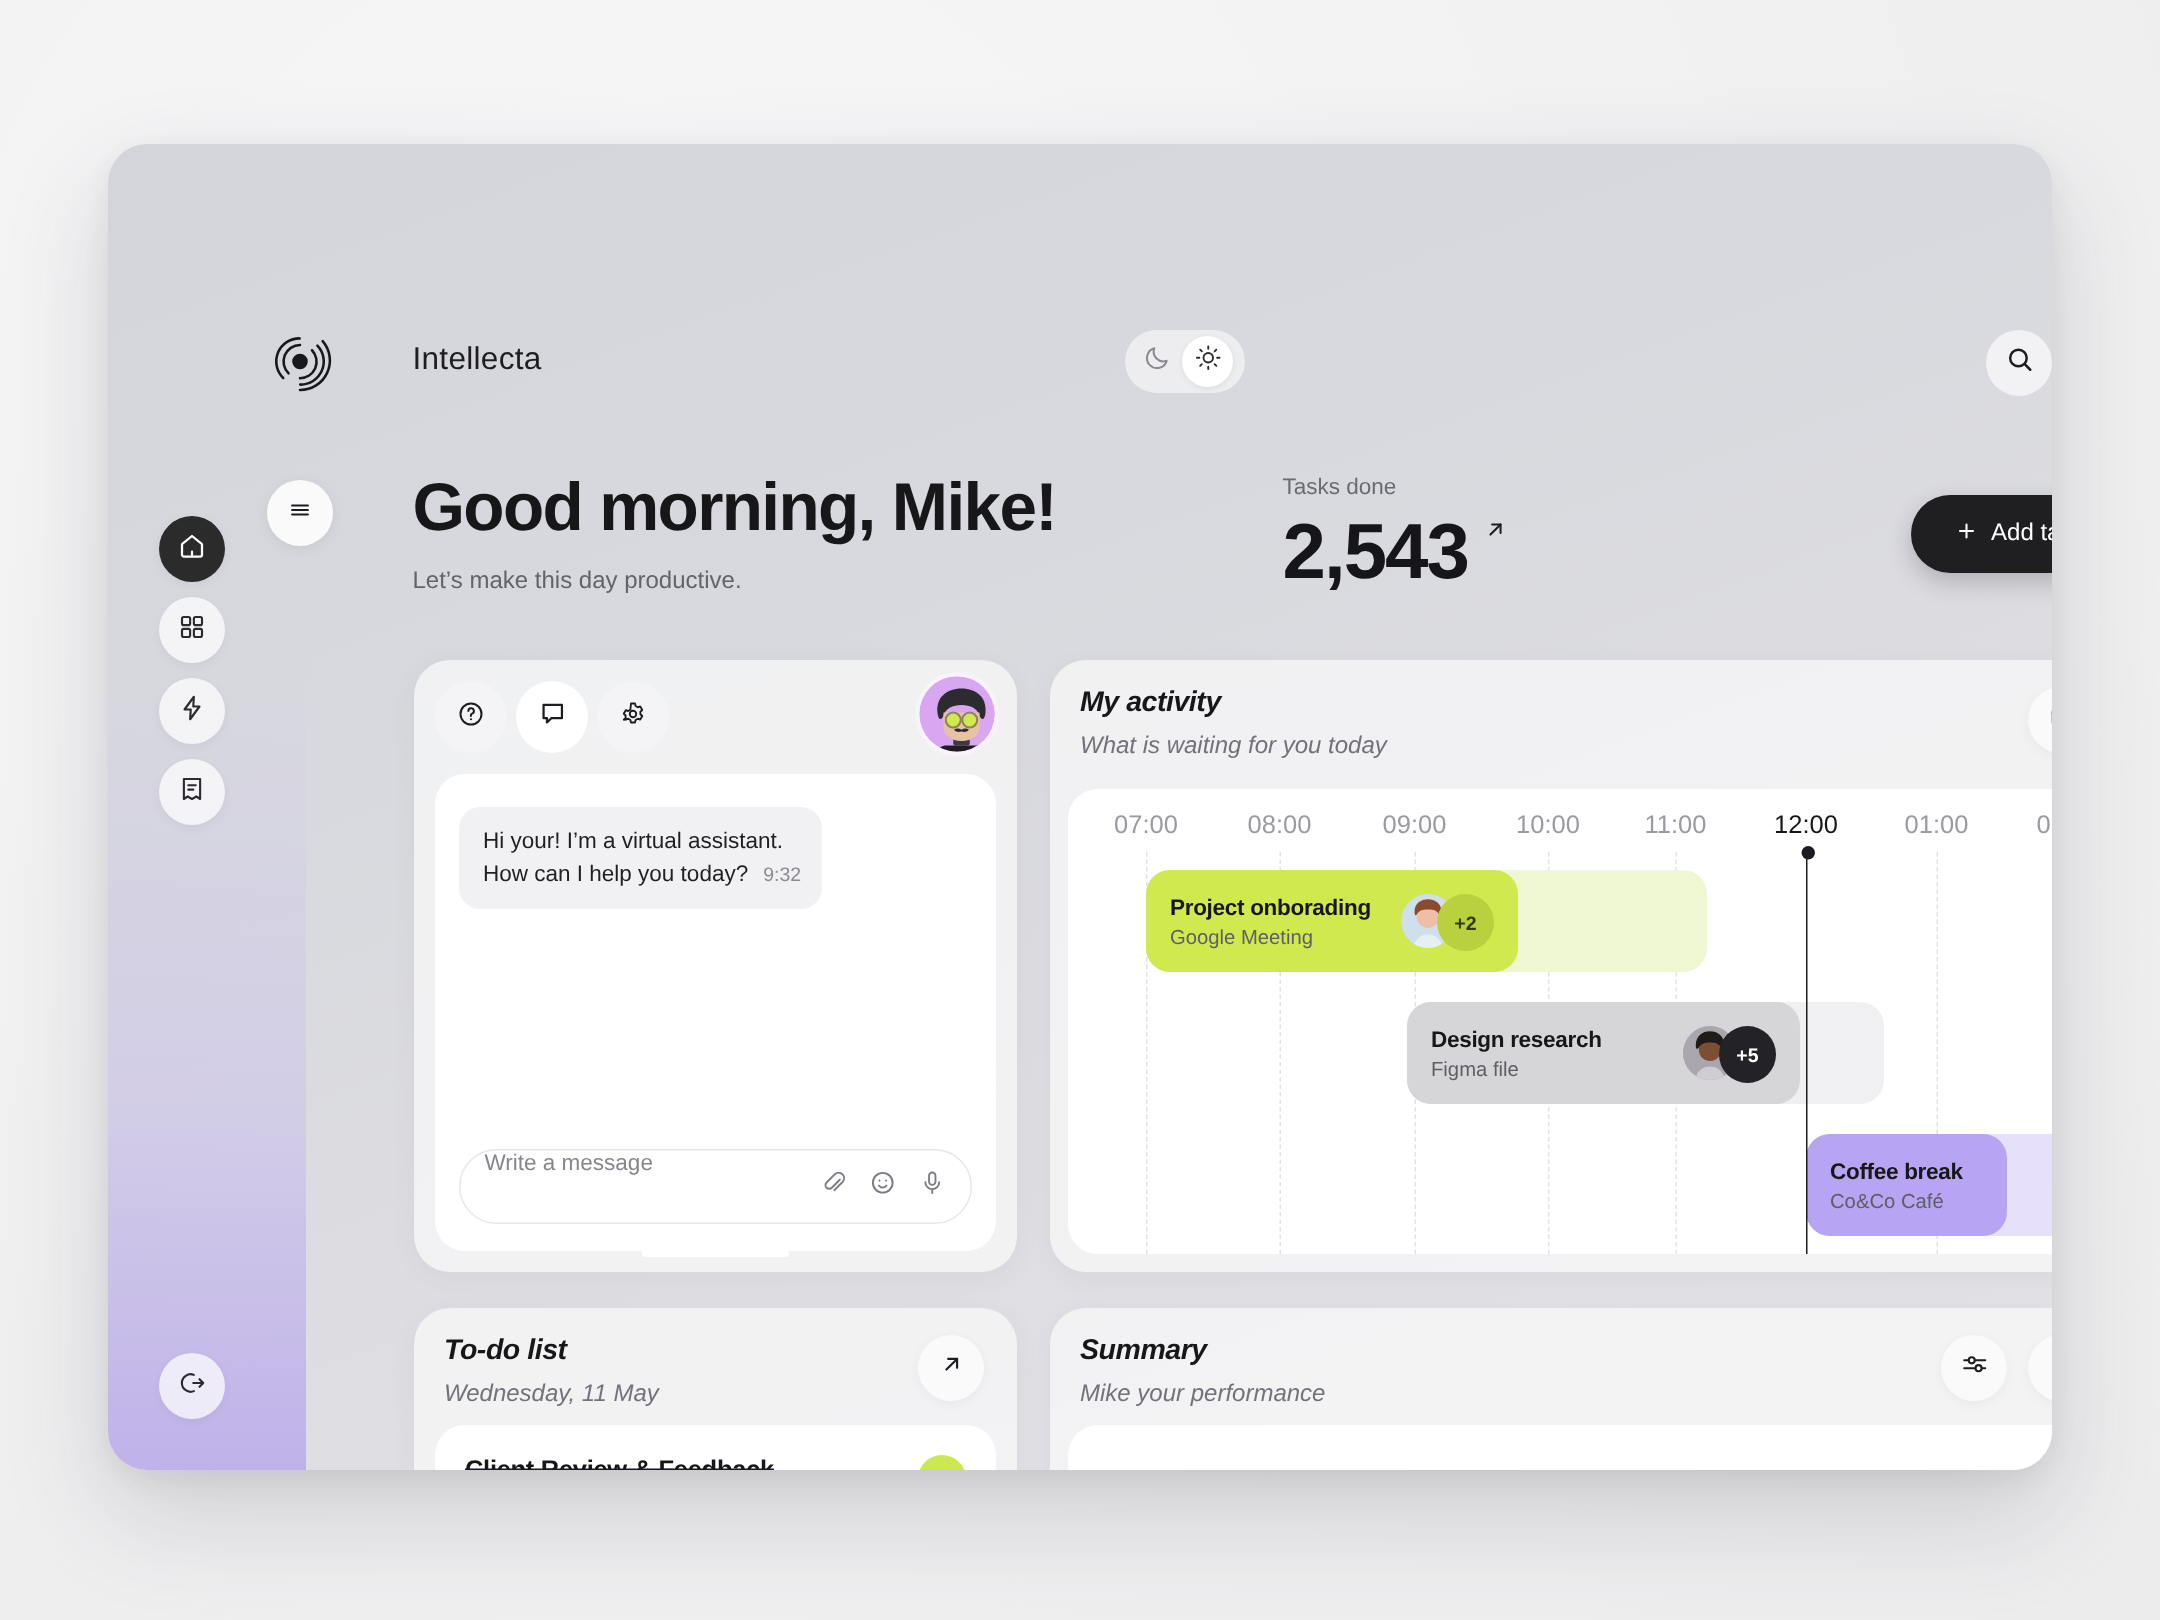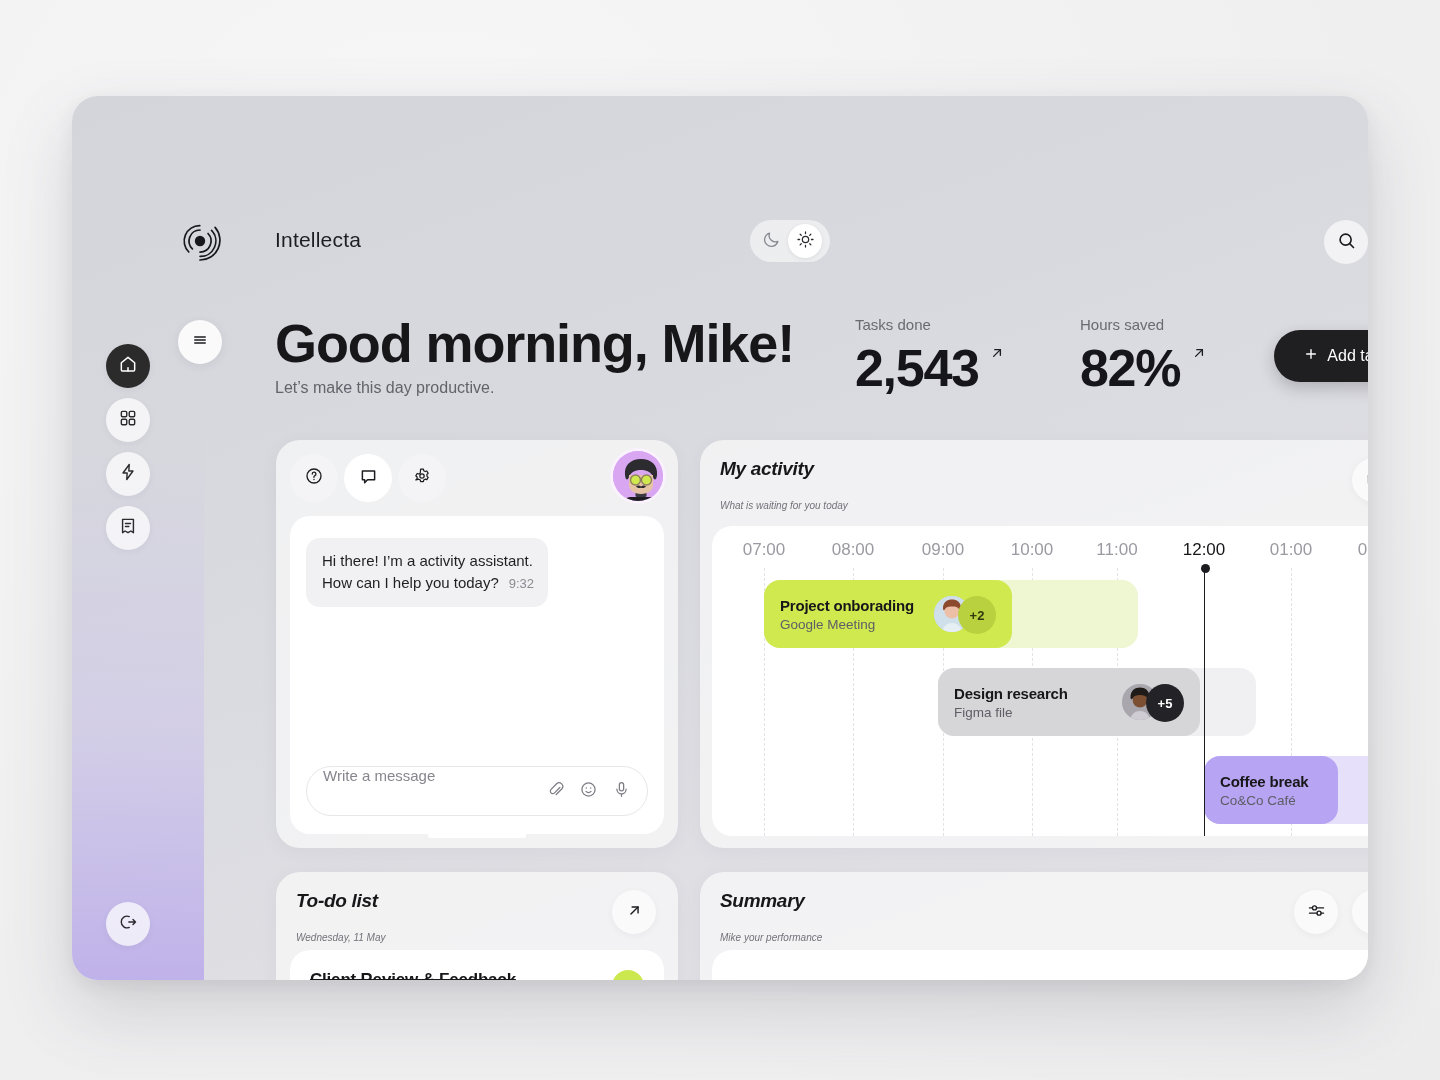--- a/index.html
+++ b/index.html
@@ -68,21 +68,21 @@
   .search-btn {
     position: absolute; left: 1252px; top: 124px;
     width: 44px; height: 44px; border-radius: 50%;
     background: #f2f2f4;
     display: flex; align-items: center; justify-content: center;
   }
 
   
   .greeting {
     position: absolute; left: 203px; top: 216px;
-    font-size: 54px; font-weight: 700; color: #17171a; letter-spacing: -1.1px;
+    font-size: 45px; font-weight: 700; color: #17171a; letter-spacing: -1.1px;
   }
   .subgreeting {
     position: absolute; left: 203px; top: 283px;
     font-size: 16px; color: #63636b;
   }
 
   
   .stat { position: absolute; }
   .stat .lbl { font-size: 15px; color: #6a6a72; margin-bottom: 5px; }
   .stat .val { font-size: 52px; font-weight: 700; color: #15151a; letter-spacing: -1.3px; display: inline-block; }
@@ -137,21 +137,21 @@
   .composer .ph { flex: 1; font-size: 15px; color: #86868e; }
   .composer .icons { display: flex; gap: 14px; align-items: center; }
   .handle {
     position: absolute; left: 50%; transform: translateX(-50%); bottom: 10px;
     width: 98px; height: 5px; border-radius: 3px; background: #fff;
   }
 
   
   .activity-card { left: 628px; top: 344px; width: 718px; height: 408px; }
   .card-title { font-size: 19px; font-weight: 700; color: #17171a; letter-spacing: -.3px; }
-  .card-sub { font-size: 10px; color: #72727a; margin-top: 20px; }
+  .card-sub { font-size: 16px; color: #72727a; margin-top: 9px; }
   .card-head { position: absolute; left: 20px; top: 18px; font-style: italic; }
   .round-act {
     position: absolute; width: 44px; height: 44px; border-radius: 50%;
     background: #fafafb; display: flex; align-items: center; justify-content: center;
     box-shadow: 0 2px 7px rgba(80,80,100,.06);
   }
   .timeline {
     position: absolute; left: 12px; top: 86px; width: 694px; height: 310px;
     background: #fff; border-radius: 20px; overflow: hidden;
   }
@@ -310,32 +310,20 @@
       </span>
     </div>
 
     <div class="greeting">Good morning, Mike!</div>
     <div class="subgreeting">Let’s make this day productive.</div>
 
     <div class="stat" style="left:783px; top:220px;">
       <div class="lbl">Tasks done</div>
       <div>
         <span class="val">2,543</span>
-        <span class="arw">
-          <svg width="18" height="18" viewBox="0 0 24 24" fill="none" stroke="#1d1d21" stroke-width="1.8" stroke-linecap="round" stroke-linejoin="round">
-              <path d="M7.5 16.5 16.5 7.5"></path>
-              <path d="M9 7.5h7.5V15"></path>
-            </svg>
-        </span>
-      </div>
-    </div>
-    <div class="stat" style="left:1008px; top:220px;">
-      <div class="lbl">Hours saved</div>
-      <div>
-        <span class="val">82%</span>
         <span class="arw">
           <svg width="18" height="18" viewBox="0 0 24 24" fill="none" stroke="#1d1d21" stroke-width="1.8" stroke-linecap="round" stroke-linejoin="round">
               <path d="M7.5 16.5 16.5 7.5"></path>
               <path d="M9 7.5h7.5V15"></path>
             </svg>
         </span>
       </div>
     </div>
 
     <div class="add-task">
@@ -382,21 +370,21 @@
           <path d="M16 24h24v10c0 5-5 9-12 9s-12-4-12-9z" fill="#e7c3a6"></path>
           <circle cx="22.5" cy="29" r="5" fill="#cfe94f" stroke="#8f8060" stroke-width="1.4"></circle>
           <circle cx="33.5" cy="29" r="5" fill="#cfe94f" stroke="#8f8060" stroke-width="1.4"></circle>
           <path d="M27.5 29h1" stroke="#8f8060" stroke-width="1.4"></path>
           <path d="M23 35.5c1.6-1.2 3.4-1.2 5 0 1.6-1.2 3.4-1.2 5 0-1.2 1.4-3 1.8-5 1.2-2 .6-3.8.2-5-1.2z" fill="#2b2b30"></path>
           <path d="M17 46h22c5 1 8 4 9 10H8c1-6 4-9 9-10z" fill="#1e1e22"></path>
         </svg>
       </div>
       <div class="chat-body">
         <div class="bubble">
-          <div>Hi there! I’m a activity assistant.</div>
+          <div>Hi your! I’m a virtual assistant.</div>
           <span>How can I help you today?</span><span class="time">9:32</span>
         </div>
         <div class="composer">
           <span class="ph">Write a message</span>
           <span class="icons">
             <span>
               <svg width="19" height="19" viewBox="0 0 24 24" fill="none" stroke="#7c7c85" stroke-width="1.6" stroke-linecap="round">
                   <path d="M17.5 9.5 10.8 16.2a3.1 3.1 0 0 1-4.4-4.4l7-7a4.6 4.6 0 0 1 6.5 6.5l-7 7"></path>
                 </svg>
             </span>

